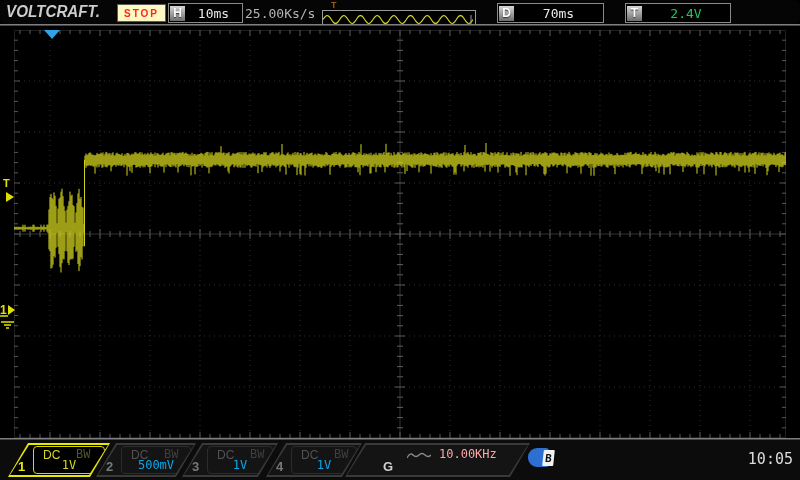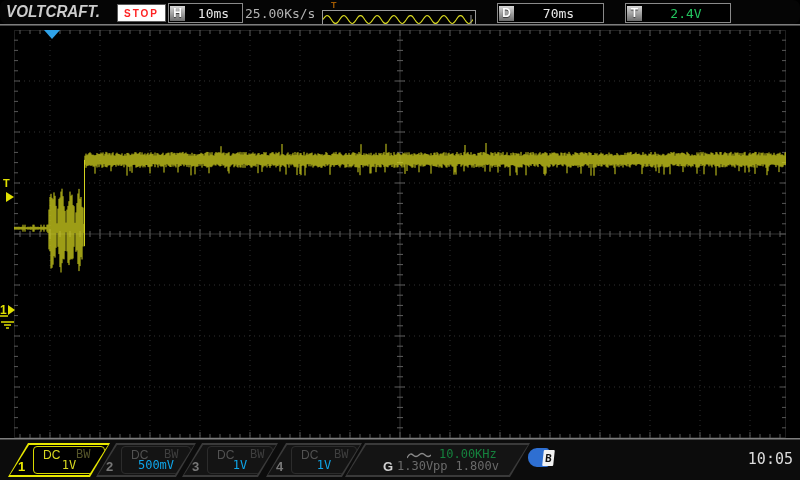--- a/index.html
+++ b/index.html
@@ -4,21 +4,21 @@
 <style>
   html,body{margin:0;padding:0;background:#000;}
   #screen{position:relative;width:800px;height:480px;background:#000;overflow:hidden;
           font-family:"Liberation Sans",sans-serif;}
   .mono{font-family:"DejaVu Sans Mono",monospace;}
 
   
   #topbar{position:absolute;left:0;top:0;width:800px;height:24px;background:#050505;border-radius:7px;}
   #logo{position:absolute;left:6px;top:3px;font-size:16px;font-weight:bold;font-style:italic;
         color:#cccccc;letter-spacing:0px;transform:scaleX(.95);transform-origin:left;}
-  #stop-box{position:absolute;left:117px;top:4px;width:47px;height:16px;background:#ffffff;
+  #stop-box{position:absolute;left:117px;top:4px;width:47px;height:16px;background:#fef9c3;
         border:1px solid #5a5a5a;display:flex;align-items:center;justify-content:center;}
   #stop-box span{color:#ff2222;font-size:10px;font-weight:bold;letter-spacing:2px;}
   .info-box{position:absolute;top:3px;height:18px;border:1px solid #8a8a8a;background:#000;
         display:flex;align-items:center;}
   .key-tile{width:15px;height:15px;margin-left:1px;background:linear-gradient(180deg,#d6d6d6,#6e6e6e);
         color:#fff;font-size:12px;font-weight:bold;display:flex;align-items:center;justify-content:center;
         text-shadow:0 1px 1px #333;}
   .box-val{flex:1;text-align:center;color:#e8e8e8;font-size:13px;}
   #h-box{left:168px;width:73px;}
   #d-box{left:497px;width:105px;}
@@ -65,21 +65,21 @@
   .ch-scale{position:absolute;left:0;bottom:1px;width:100%;text-align:center;font-size:12px;color:#0ea5e9;}
   .tab.active .ch-coupling,.tab.active .ch-scale{color:#d8d820;}
   .tab.active .ch-bw{color:#55552a;}
   #tab-ch1{left:8px;width:102px;}
   #tab-ch2{left:96px;width:100px;}
   #tab-ch3{left:182px;width:96px;}
   #tab-ch4{left:266px;width:96px;}
   #tab-gen{left:345px;width:185px;}
   #gen-label{position:absolute;left:36px;bottom:1px;font-size:13px;font-weight:bold;color:#cfcfcf;}
   #gen-wave-icon{position:absolute;left:60px;top:6px;}
-  #gen-freq{position:absolute;left:92px;top:2px;font-size:12px;color:#15803d;}
+  #gen-freq{position:absolute;left:92px;top:2px;font-size:12px;color:#fca5a5;}
   #gen-line2{position:absolute;left:50px;bottom:2px;font-size:12px;color:#6b6b6b;}
   #gen-line2 span{margin-right:8px;}
   #usb-icon{position:absolute;left:528px;top:7px;width:30px;height:22px;}
   #usb-body{position:absolute;left:0;top:1px;width:21px;height:19px;background:#2e6fd2;
         border-radius:9px 3px 3px 9px;}
   #usb-plug{position:absolute;left:15px;top:3px;width:11px;height:16px;background:#f2f2f2;
         border-radius:1px;display:flex;align-items:center;justify-content:center;
         transform:skewX(-6deg);}
   #usb-plug span{color:#111;font-size:11px;font-weight:bold;font-family:"DejaVu Sans Mono",monospace;}
   #clock{position:absolute;right:7px;top:10px;color:#dcdcdc;font-size:15px;}
@@ -568,23 +568,20 @@
       </div>
     </div>
 
     <div class="tab inactive" id="tab-gen">
       <div class="tab-inner">
         <div id="gen-label">G</div>
         <svg id="gen-wave-icon" width="24" height="9">
           <path d="M0 7 Q3 1 6 4 T12 4 T18 4 T24 4" fill="none" stroke="#8a8a8a" stroke-width="1.3"></path>
         </svg>
         <div id="gen-freq" class="mono">10.00KHz</div>
-        <div id="gen-line2" class="mono">
-          <span>1.30Vpp</span><span>1.800v</span>
-        </div>
       </div>
     </div>
 
     <div id="usb-icon">
       <div id="usb-body"></div>
       <div id="usb-plug">
         <span>B</span>
       </div>
     </div>
 

